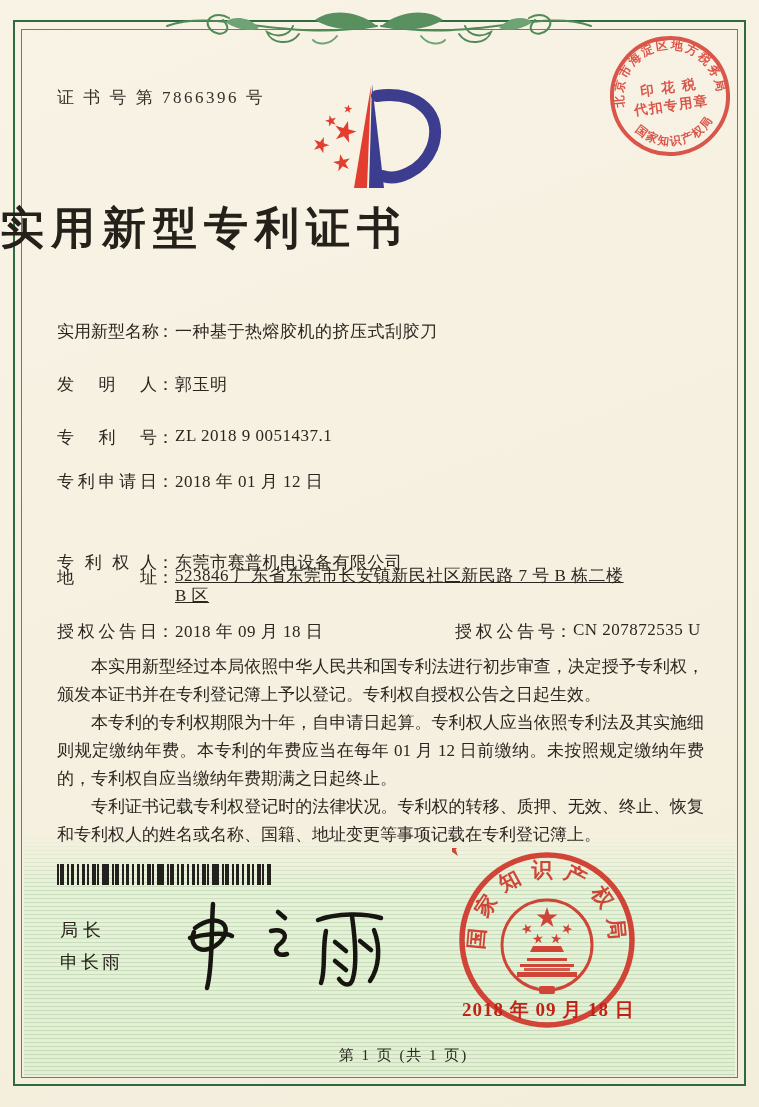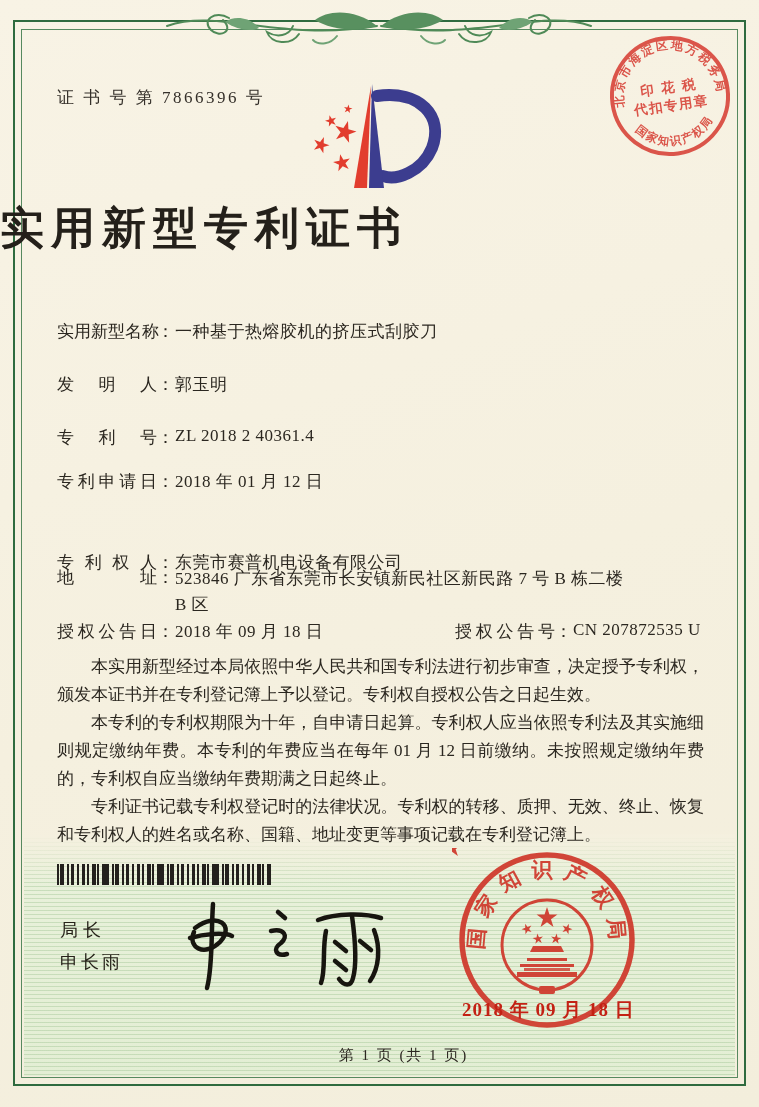--- a/index.html
+++ b/index.html
@@ -26,21 +26,21 @@
   
   .certno{position:absolute;left:57px;top:86px;font-size:17px;letter-spacing:2.5px;color:#35302a;z-index:3;}
   .logo{position:absolute;left:292px;top:64px;z-index:2;}
   .title{position:absolute;left:0;top:199px;width:100%;font-size:44px;font-weight:700;
          letter-spacing:7px;color:#24201a;z-index:3;}
   
   .row{position:absolute;left:57px;font-size:17px;display:flex;align-items:flex-start;z-index:3;color:#2b2720;}
   .flabel{display:inline-block;width:100px;text-align:justify;text-align-last:justify;white-space:nowrap;}
   .colon{display:inline-block;width:18px;}
   .fvalue{letter-spacing:0.5px;}
-  .fvalue.addr{display:inline-block;width:464px;line-height:26px;}
+  .fvalue.addr{display:inline-block;width:464px;line-height:20px;text-decoration:underline;}
   .row-right{left:455px;}
   
   .body-text{position:absolute;left:57px;top:653px;width:647px;font-size:17px;line-height:28px;
              text-align:justify;z-index:3;color:#2b2720;}
   .body-text p{margin:0;text-indent:2em;}
   
   .barcode{
     position:absolute;left:57px;top:864px;width:214px;height:21px;z-index:3;
     background-image:
       repeating-linear-gradient(90deg,#23211d 0 2px,transparent 2px 5px),
@@ -106,21 +106,21 @@
       <span class="fvalue">一种基于热熔胶机的挤压式刮胶刀</span>
   </div>
   <div class="row" style="top:373px">
     <span class="flabel">发明人</span>
       <span class="colon">：</span>
       <span class="fvalue">郭玉明</span>
   </div>
   <div class="row" style="top:426px">
     <span class="flabel">专利号</span>
       <span class="colon">：</span>
-      <span class="fvalue">ZL 2018 2 40361.4</span>
+      <span class="fvalue">ZL 2018 9 0051437.1</span>
   </div>
   <div class="row" style="top:470px">
     <span class="flabel">专利申请日</span>
       <span class="colon">：</span>
       <span class="fvalue">2018 年 01 月 12 日</span>
   </div>
   <div class="row" style="top:551px">
     <span class="flabel">专利权人</span>
       <span class="colon">：</span>
       <span class="fvalue">东莞市赛普机电设备有限公司</span>

